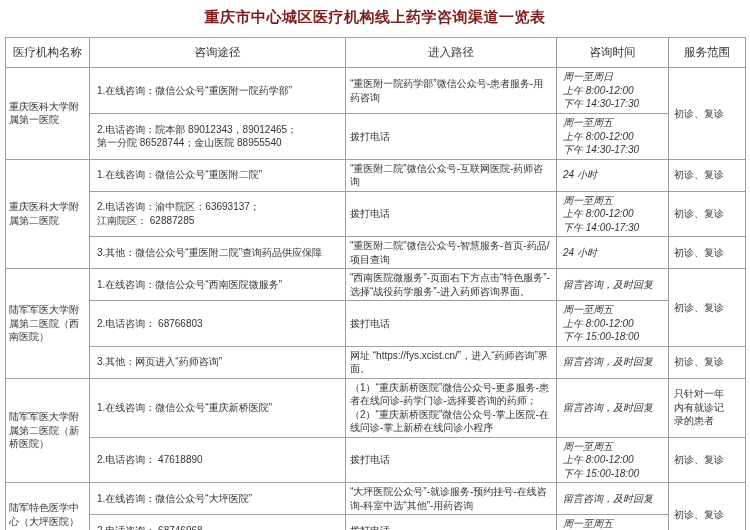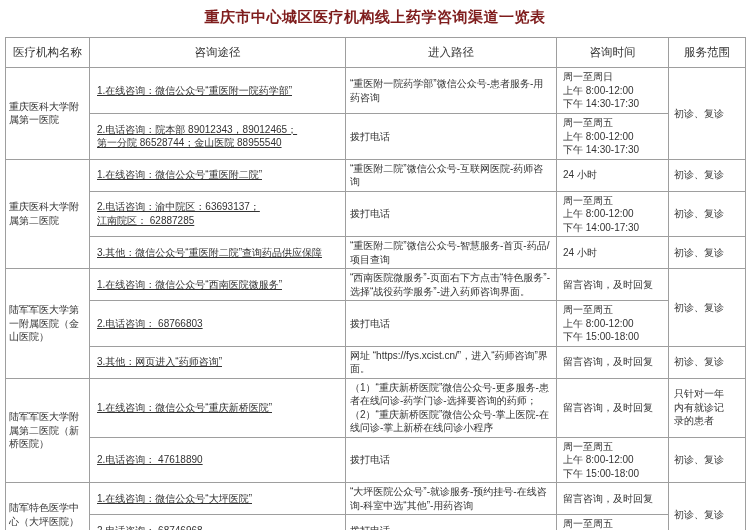--- a/index.html
+++ b/index.html
@@ -21,23 +21,23 @@
     font-size:10px; line-height:1.35;
     vertical-align:middle;
     white-space:pre-line; word-break:break-all;
     padding:2px 5px;
   }
   .grid th {
     font-size:11.5px; font-weight:normal; text-align:center;
     padding:2px 2px; white-space:normal;
   }
   td.name  { padding:2px 3px; }
-  td.way   { padding:2px 4px 2px 7px;text-decoration:underline; }
+  td.way   { padding:2px 4px 2px 7px; }
   td.path  { padding:2px 4px; }
-  td.time  { padding:2px 4px 2px 6px; }
+  td.time  { padding:2px 4px 2px 6px;font-style:italic; }
   td.scope { padding:2px 19px 2px 5px; }
 </style>
 </head>
 <body>
 
 <div class="title">重庆市中心城区医疗机构线上药学咨询渠道一览表</div>
 
 <table class="grid">
   <colgroup>
     <col style="width:84px">
@@ -92,21 +92,21 @@
       <td class="scope">初诊、复诊</td>
     </tr>
     <tr style="height:30px">
       <td class="way">3.其他：微信公众号“重医附二院”查询药品供应保障</td>
       <td class="path">“重医附二院”微信公众号-智慧服务-首页-药品/项目查询</td>
       <td class="time">24 小时</td>
       <td class="scope">初诊、复诊</td>
     </tr>
 
     <tr style="height:30px">
-      <td class="name" rowspan="3">陆军军医大学第一附属医院（金山医院）</td>
+      <td class="name" rowspan="3">陆军军医大学附属第二医院（西南医院）</td>
       <td class="way">1.在线咨询：微信公众号“西南医院微服务”</td>
       <td class="path">“西南医院微服务”-页面右下方点击“特色服务”-选择“战役药学服务”-进入药师咨询界面。</td>
       <td class="time">留言咨询，及时回复</td>
       <td class="scope" rowspan="2">初诊、复诊</td>
     </tr>
     <tr style="height:42px">
       <td class="way">2.电话咨询： 68766803</td>
       <td class="path">拨打电话</td>
       <td class="time">周一至周五
 上午 8:00-12:00

